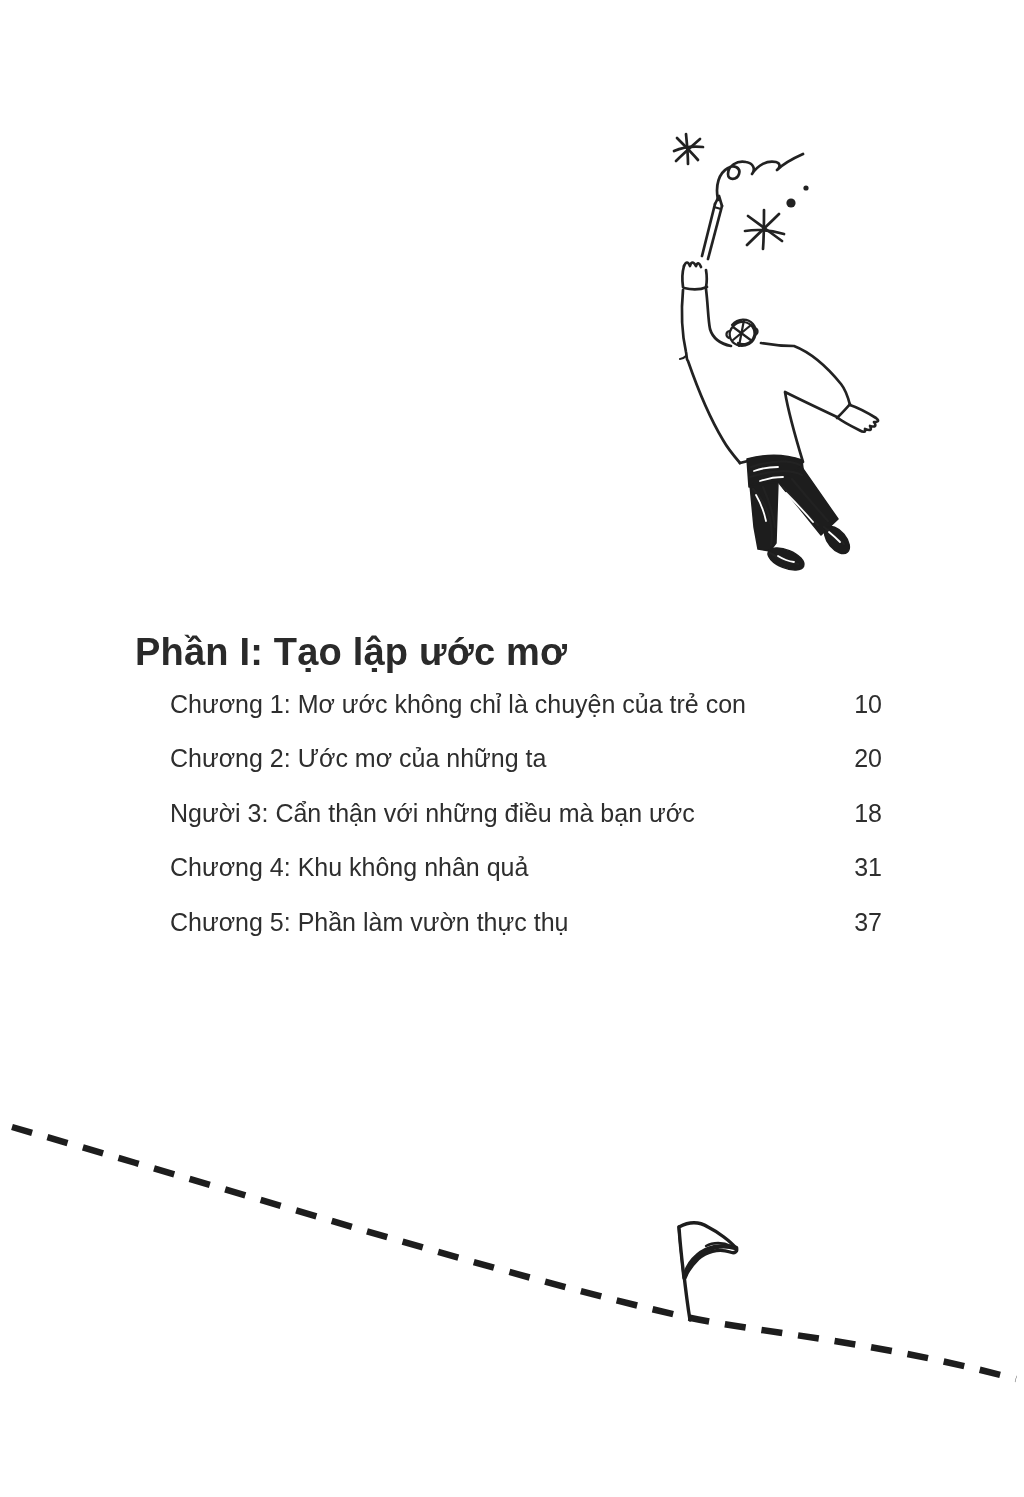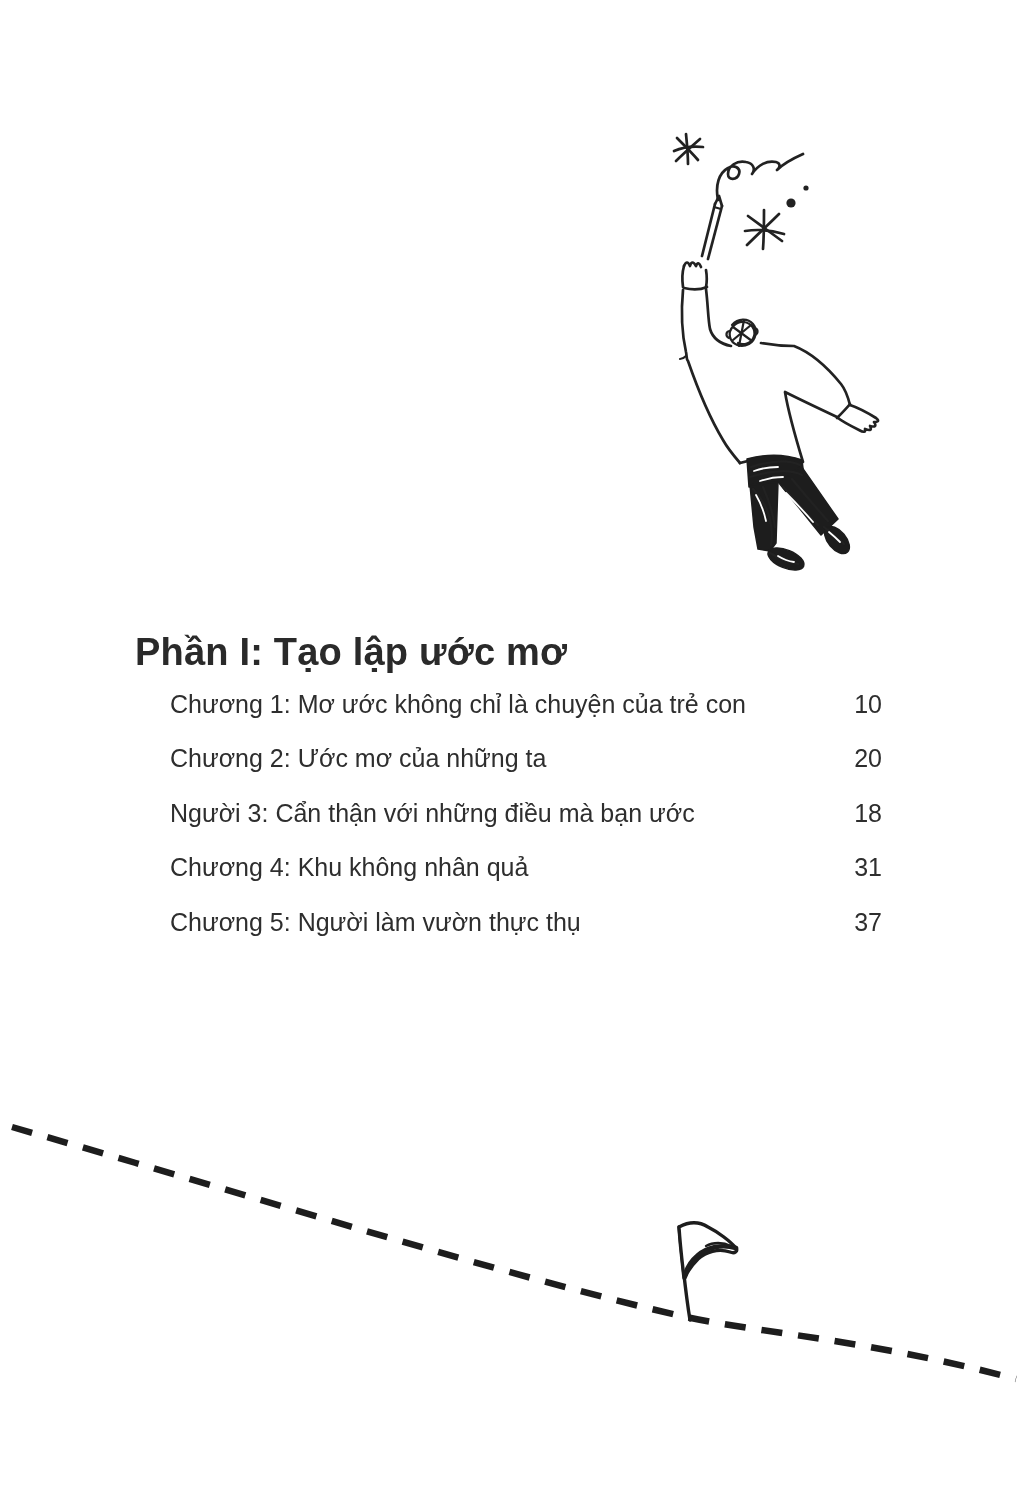--- a/index.html
+++ b/index.html
@@ -147,21 +147,21 @@
     </div>
     <div class="toc-row">
       <span class="toc-label">Người 3: Cẩn thận với những điều mà bạn ước</span>
       <span class="toc-page">18</span>
     </div>
     <div class="toc-row">
       <span class="toc-label">Chương 4: Khu không nhân quả</span>
       <span class="toc-page">31</span>
     </div>
     <div class="toc-row">
-      <span class="toc-label">Chương 5: Người làm vườn thực thụ</span>
+      <span class="toc-label">Chương 5: Phần làm vườn thực thụ</span>
       <span class="toc-page">37</span>
     </div>
   </div>
 
   <svg class="illus" style="left:0; top:1100px;" width="1024" height="300" viewBox="0 0 1024 300" aria-hidden="true">
     <path d="M12 27 C250 95 500 175 686 217 C760 233 870 240 1016 279" fill="none" stroke="#1d1d1d" stroke-width="6.5" stroke-dasharray="21 16"></path>
     <g>
       <path d="M679 127 C682 158 685 190 690 220" fill="none" stroke="#1d1d1d" stroke-width="3.4" stroke-linecap="round"></path>
       <path d="M679 127 C690 121 700 122 708 127 C718 132 730 141 736 148 C738 151 735 154 730 152 C718 148 706 152 698 159 C692 165 687 172 685 178 L684 178 C682 161 680 144 679 127 Z" fill="#ffffff" stroke="#1d1d1d" stroke-width="3.4" stroke-linejoin="round"></path>
       <path d="M736 148 C722 144 707 147 697 156 C691 161 687 168 685 175" fill="none" stroke="#1d1d1d" stroke-width="4.6" stroke-linecap="round"></path>

